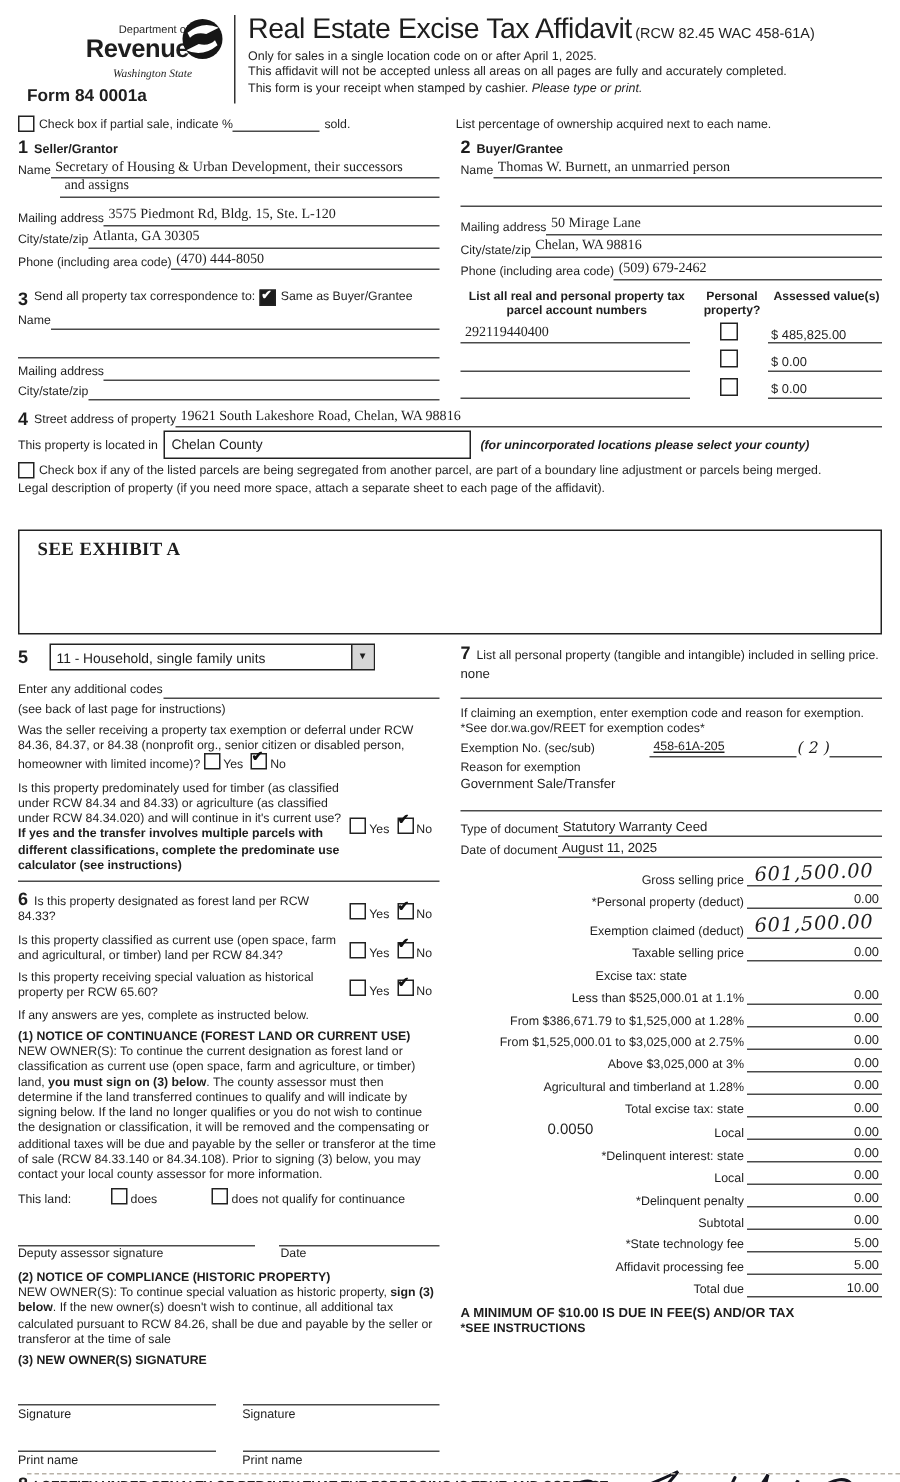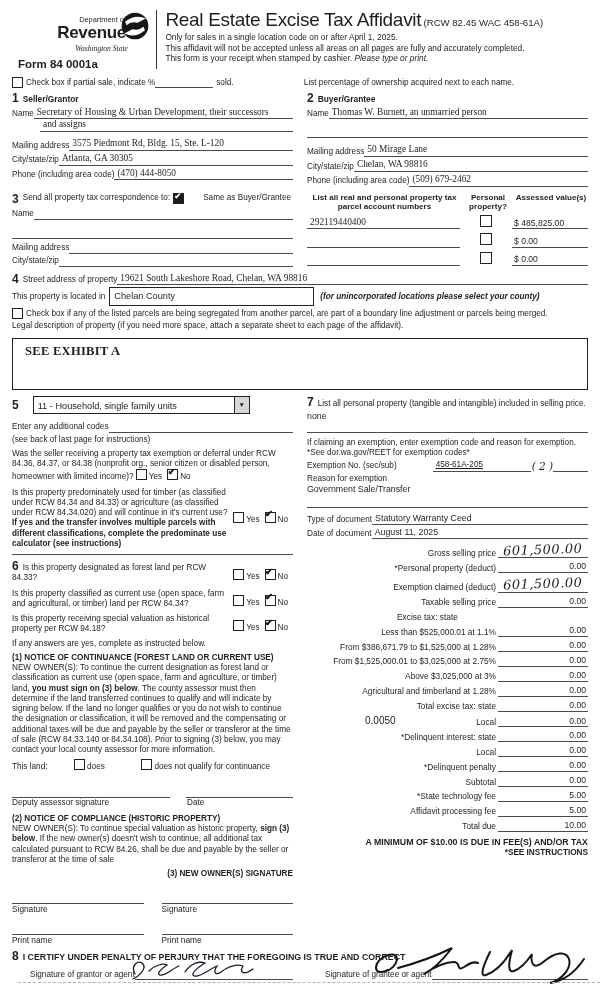--- a/index.html
+++ b/index.html
@@ -41,21 +41,21 @@
   .mt2{margin-top:2px}.mt4{margin-top:4px}.mt6{margin-top:6px}.mt8{margin-top:8px}
   .hr{border-top:1px solid #4a4a4a;margin:5px 0}
   
   .parcel-h{display:flex;font-weight:bold;text-align:center;font-size:8.1px;line-height:1.15}
   .pc1{flex:1}.pc2{width:52px;flex:none}.pc3{width:74px;flex:none}
   .parcel-r{display:flex;align-items:flex-end;margin-top:4px}
   .pcb{width:52px;flex:none;text-align:center}
   .pval{width:74px;flex:none;border-bottom:1px solid #4a4a4a;padding-left:2px;font-size:8.6px}
   
   .countybox{border:1.2px solid #222;width:195px;height:15px;padding:1px 4px;font-size:9.2px;flex:none;display:flex;align-items:center}
-  .exhibit{border:1.3px solid #222;height:52px;margin-top:6px;padding:5px 12px;box-sizing:border-box}
+  .exhibit{border:1.3px solid #222;height:70px;margin-top:21px;padding:5px 12px;box-sizing:border-box}
   .exhibit span{font-family:"Liberation Serif",serif;font-weight:bold;font-size:12.5px;letter-spacing:.3px}
   
   .ddbox{border:1.2px solid #222;width:215px;height:16px;display:flex;align-items:flex-end;flex:none}
   .ddtext{flex:1;padding:0 4px;font-size:9.2px;white-space:nowrap;overflow:hidden}
   .ddbtn{width:14px;height:100%;border-left:1.2px solid #222;background:#d6d6d6;display:flex;align-items:center;justify-content:center;font-size:6.5px;flex:none}
   .qblock{display:flex;margin-top:5px}
   .qblock p{margin:0;flex:1;padding-right:4px}
   .qyn-end{align-self:flex-end;margin-bottom:1px}
   .qyn-mid{align-self:center}
   
@@ -69,21 +69,21 @@
   .hw-money{font-family:"DejaVu Serif",serif;font-style:italic;font-size:13px;letter-spacing:.5px;
             display:inline-block;transform:rotate(-2deg);margin-bottom:-1px;white-space:nowrap}
   .amt-hw{text-align:center;overflow:visible}
   
   .sigline{position:relative}
   .sig-svg{position:absolute;pointer-events:none}
   .siglbls{display:flex;gap:18px;margin-top:2px}
   .sigpair{flex:1}
   .slab{font-size:8.3px;margin-top:1px}
   
-  .center{text-align:right}
+  .center{text-align:left}
   .bottom-dash{position:absolute;left:18px;right:0;bottom:5px;border-top:1.4px dashed #b8b2a8}
 </style>
 </head>
 <body>
 
 <div class="page">
 
   <div class="hdr">
     <div class="logo-block">
       <div class="dor-top">
@@ -181,21 +181,21 @@
   </div>
 
   <div class="two-col mt6">
     <div class="col">
       <div class="row" style="align-items:center;flex-wrap:nowrap">
         <span class="secnum">3</span>
         <span>Send all property tax correspondence to:</span>
         <span class="cb cbf" style="margin-left:3px">
             <span class="mk">✔</span>
           </span>
-        <span style="margin-left:19px;white-space:nowrap">Same as Buyer/Grantee</span>
+        <span style="margin-left:3px;white-space:nowrap">Same as Buyer/Grantee</span>
       </div>
       <div class="row mt4">
           <span>Name</span>
           <span class="uline"></span>
         </div>
       <div class="row mt8">
           <span class="uline"></span>
         </div>
       <div class="row mt4">
           <span>Mailing address</span>
@@ -283,21 +283,21 @@
 
       <div class="qblock" style="margin-top:2px">
         <p><span class="secnum">6</span><span>Is this property designated as forest land per RCW 84.33?</span></p>
         <span class="yn qyn-end"><span class="cb"></span><span class="ynl">Yes</span><span class="cb"><span class="mk">✔</span></span><span class="ynl">No</span></span>
       </div>
       <div class="qblock">
         <p>Is this property classified as current use (open space, farm and agricultural, or timber) land per RCW 84.34?</p>
         <span class="yn qyn-end"><span class="cb"></span><span class="ynl">Yes</span><span class="cb"><span class="mk">✔</span></span><span class="ynl">No</span></span>
       </div>
       <div class="qblock">
-        <p>Is this property receiving special valuation as historical property per RCW 94.18?</p>
+        <p>Is this property receiving special valuation as historical property per RCW 65.60?</p>
         <span class="yn qyn-end"><span class="cb"></span><span class="ynl">Yes</span><span class="cb"><span class="mk">✔</span></span><span class="ynl">No</span></span>
       </div>
 
       <div class="mt4">If any answers are yes, complete as instructed below.</div>
 
       <div class="mt4 b">(1) NOTICE OF CONTINUANCE (FOREST LAND OR CURRENT USE)</div>
       <div><span>NEW OWNER(S): To continue the current designation as forest land or classification as current use (open space, farm and agriculture, or timber) land, </span><span class="b">you must sign on (3) below</span><span>. The county assessor must then determine if the land transferred continues  to qualify and will indicate by signing below. If the land no longer qualifies or you do not wish to continue the designation or classification, it will be removed and the compensating or additional taxes will be due and payable by the seller or transferor at the time of sale (RCW 84.33.140 or 84.34.108). Prior to signing (3) below, you may contact your local county assessor for more information.</span></div>
 
       <div class="mt4">
         <span>This land:</span>

